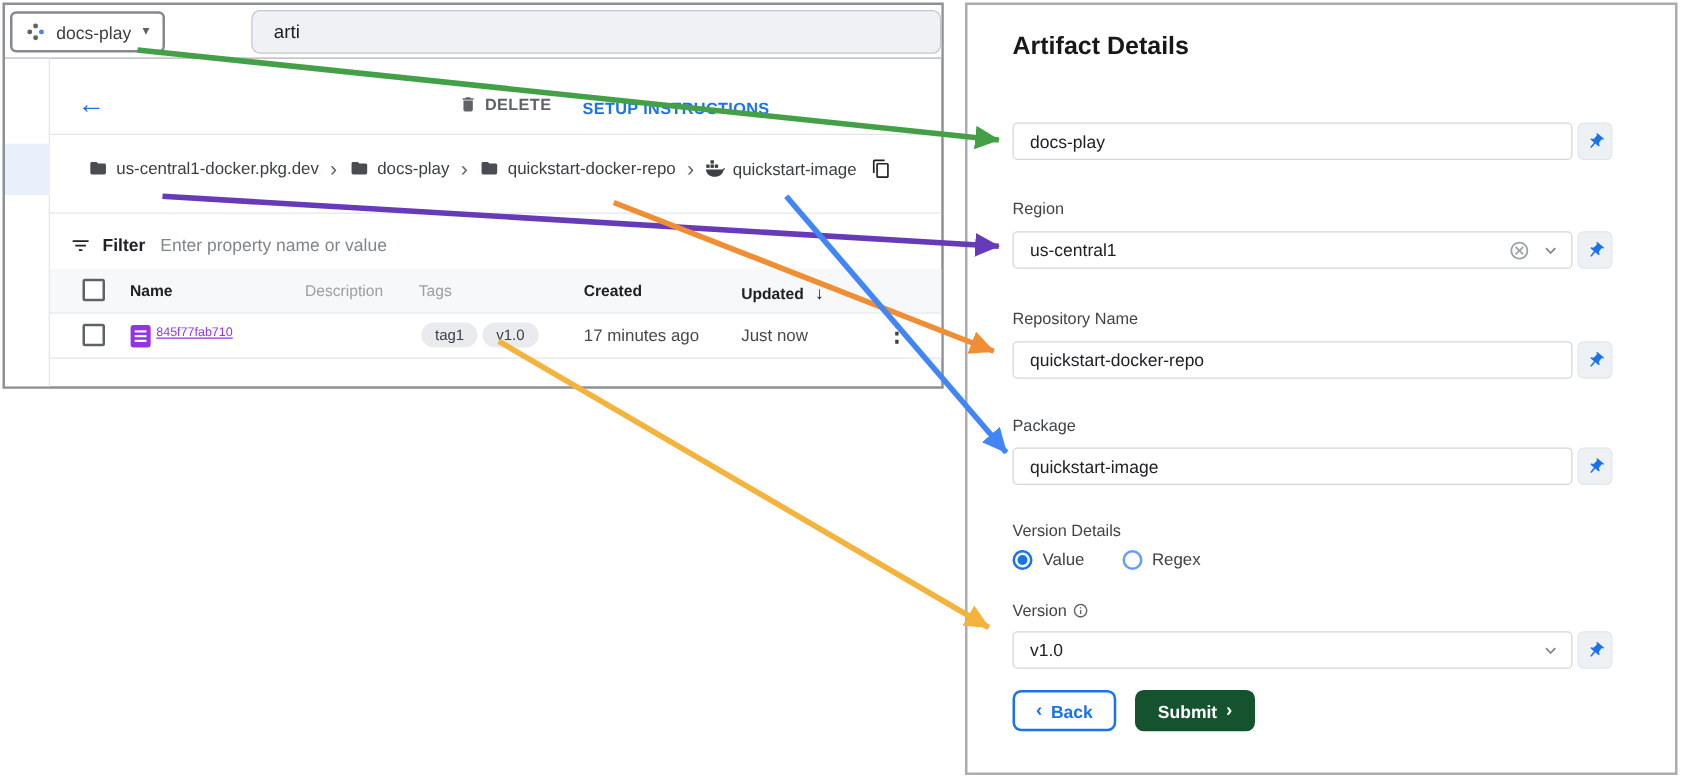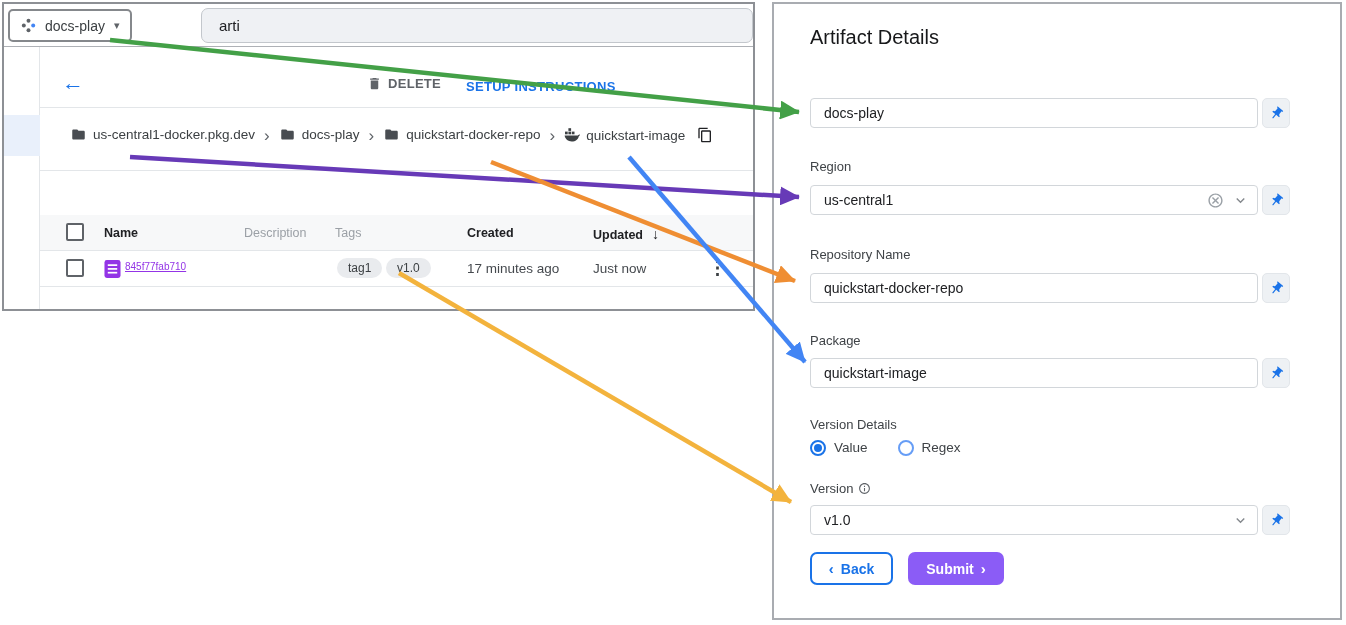--- a/index.html
+++ b/index.html
@@ -49,39 +49,39 @@
   .h-gray { color:#9ba0a6; font-weight:500; }
   .sort-arrow { font-size:14px; font-weight:700; color:#202124; margin-left:9px; }
   .digest-link { font-size:10px; color:#9334e6; text-decoration:underline; }
   .pill { position:absolute; padding:3px 11px; background:#e9ebee; border-radius:11px; font-size:12px; color:#3c4043; }
   .rowtxt { font-size:13.5px; color:#45494e; }
   .dots { position:absolute; font-size:19px; font-weight:600; color:#3c4043; background:none; border:none; line-height:1; letter-spacing:0; }
 
   
   .rp { position:absolute; left:772px; top:2px; width:570px; height:618px;
         border:2px solid #a9acb1; background:#fff; }
-  .rp-title { position:absolute; left:36px; top:22px; font-size:20px; font-weight:400; color:#17181a; }
+  .rp-title { position:absolute; left:36px; top:22px; font-size:20px; font-weight:700; color:#17181a; }
   .f-label { position:absolute; left:36px; font-size:13px; color:#3f4347; display:flex; align-items:center; gap:5px; }
   .f-input { position:absolute; left:36px; width:448px; height:30px; background:#fff;
              border:1px solid #d2d6da; border-radius:4px; display:flex; align-items:center;
              padding:0 8px 0 13px; font-size:14px; color:#202124; gap:8px; }
   .f-input .val { flex:1; }
   .pin-btn { position:absolute; left:488px; width:28px; height:30px; background:#eef1f4;
              border:1px solid #e2e6ea; border-radius:5px; display:flex; align-items:center; justify-content:center; }
   .radio-row { position:absolute; left:36px; top:436px; display:flex; align-items:flex-start; gap:8px;
                font-size:13.5px; color:#3f4347; }
   .radio { width:16px; height:16px; border-radius:50%; border:2px solid #669df6; background:#fff;
            display:inline-flex; align-items:center; justify-content:center; }
   .radio.checked { border-color:#1a73e8; }
   .radio.checked::after { content:""; width:8px; height:8px; border-radius:50%; background:#1a73e8; }
   .radio-gap { width:14px; }
   .btn-back { position:absolute; left:36px; top:548px; width:83px; height:33px; background:#fff;
               border:2px solid #1a73e8; border-radius:7px; color:#1a73e8; font-family:inherit;
               font-size:14px; font-weight:700; display:flex; align-items:center; justify-content:center; gap:7px; }
-  .btn-submit { position:absolute; left:134px; top:548px; width:96px; height:33px; background:#8b5cf6;
+  .btn-submit { position:absolute; left:134px; top:548px; width:96px; height:33px; background:#14532d;
               border:none; border-radius:7px; color:#fff; font-family:inherit;
               font-size:14px; font-weight:700; display:flex; align-items:center; justify-content:center; gap:7px; }
   .chev { font-size:15px; font-weight:700; line-height:1; }
 
   #arrow-layer { position:absolute; left:0; top:0; width:1346px; height:625px; pointer-events:none; z-index:50; }
   svg.ic { display:block; }
 </style>
 </head>
 <body>
 
@@ -167,20 +167,29 @@
       </span>
       <button class="copy-btn">
         <svg class="ic" width="16" height="16" viewBox="0 0 24 24" fill="#202124">
           <path d="M16 1H4c-1.1 0-2 .9-2 2v14h2V3h12V1zm3 4H8c-1.1 0-2 .9-2 2v14c0 1.1.9 2 2 2h11c1.1 0 2-.9 2-2V7c0-1.1-.9-2-2-2zm0 16H8V7h11v14z"></path>
         </svg>
       </button>
     </nav>
 
     <div class="hline" style="top:166px"></div>
 
+    <div class="filter-row">
+      <span>
+        <svg class="ic" width="17" height="17" viewBox="0 0 24 24" fill="#202124">
+            <path d="M3 6h18v2H3zm3 5h12v2H6zm4 5h4v2h-4z"></path>
+          </svg>
+      </span>
+      <span class="filter-label">Filter</span>
+      <span class="filter-ph">Enter property name or value</span>
+    </div>
 
     <div class="thead">
       <div class="chk" style="left:26px; top:8px"></div>
       <span class="cell h-dark" style="left:64px; top:11px">Name</span>
       <span class="cell h-gray" style="left:204px; top:11px">Description</span>
       <span class="cell h-gray" style="left:295px; top:11px">Tags</span>
       <span class="cell h-dark" style="left:427px; top:11px">Created</span>
       <span class="cell h-dark" style="left:553px; top:11px">
         <span>Updated</span><span class="sort-arrow">↓</span>
       </span>

